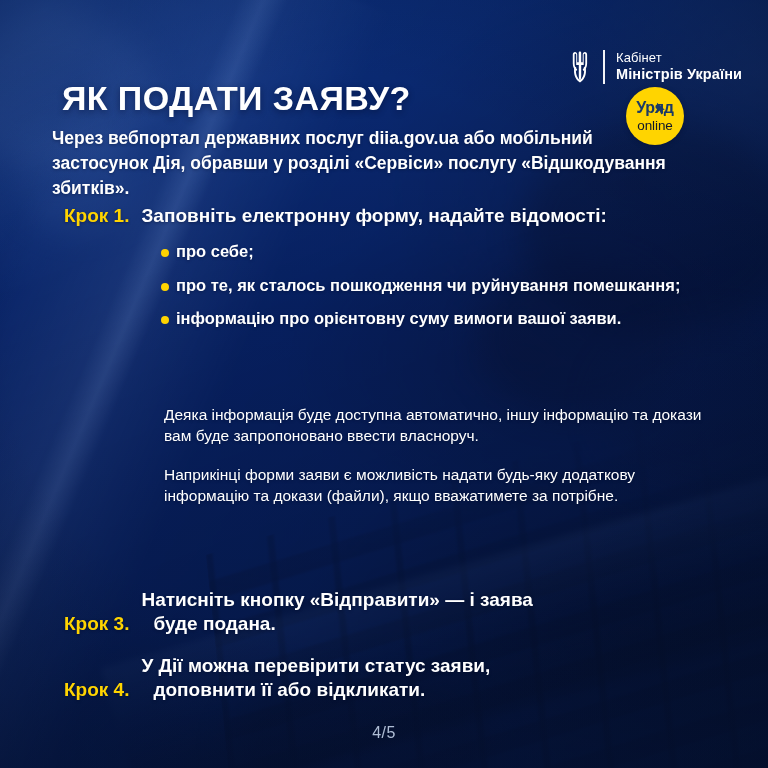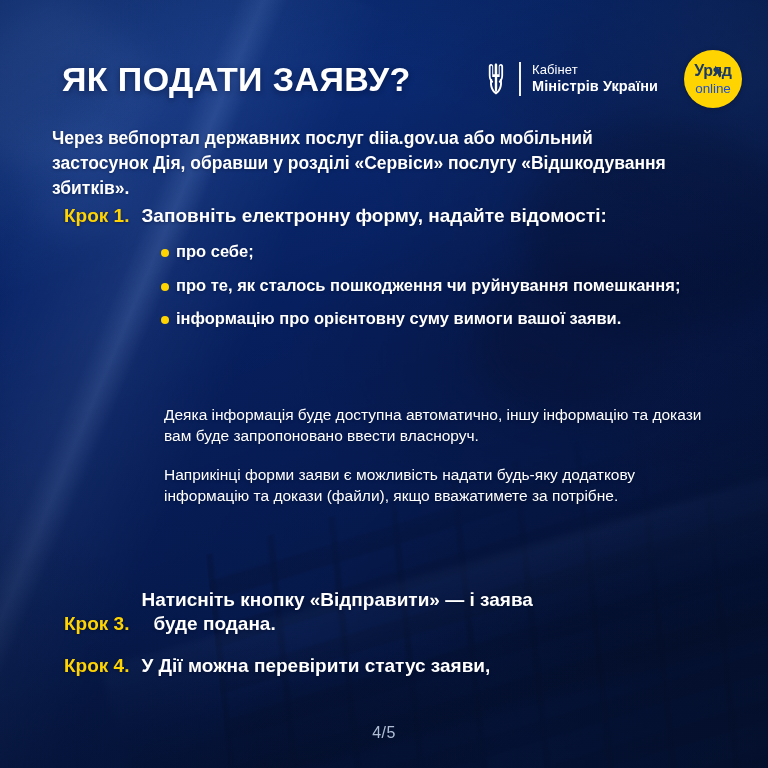--- a/index.html
+++ b/index.html
@@ -105,21 +105,21 @@
   }
   .title{
     color:#ffffff;
     font-size:34px;
     font-weight:bold;
     letter-spacing:.4px;
     line-height:1;
     text-shadow:0 2px 6px rgba(0,12,40,.45);
     white-space:nowrap;
   }
-  .brand{ display:flex; align-items:center; gap:26px; }
+  .brand{ display:flex; align-items:center; gap:3px;flex-direction:column; }
   .kmu{ display:flex; align-items:center; gap:11px; }
   .trident{ width:24px; height:34px; display:block; }
   .kmu-rule{ width:2px; height:34px; background:#ffffff; opacity:.95; }
   .kmu-text{
     color:#ffffff; line-height:1.14; letter-spacing:.1px;
   }
   .kmu-l1{ font-size:13px; font-weight:normal; }
   .kmu-l2{ font-size:14.5px; font-weight:bold; }
   .uryad{
     width:58px; height:58px; border-radius:50%;
@@ -127,21 +127,21 @@
     display:flex; flex-direction:column;
     align-items:center; justify-content:center;
     position:relative;
     box-shadow:0 1px 5px rgba(0,10,36,.35);
   }
   .uryad-top{
     color:#1b3a66; font-weight:bold; font-size:16px; line-height:1;
     letter-spacing:-.2px;
   }
   .uryad-bot{
-    color:#1d4ed8; font-size:13.5px; line-height:1; margin-top:3px;
+    color:#0f172a; font-size:13.5px; line-height:1; margin-top:3px;
     letter-spacing:-.1px; position:relative;
   }
   .uryad-cursor{
     position:absolute; left:50%; top:15px; margin-left:1px;
     width:11px; height:13px;
   }
 
   
   .intro{
     position:absolute; left:52px; top:126px; width:640px;
@@ -293,20 +293,21 @@
           <span class="ln">буде подана.</span>
         </span>
       </div>
     </div>
 
     <div class="step" id="step4">
       <div class="step-head">
         <span class="step-label">Крок 4.</span>
         <span class="step-title">
           <span class="ln">У Дії можна перевірити статус заяви,</span>
+          <span class="ln">доповнити її або відкликати.</span>
         </span>
       </div>
     </div>
 
     <div class="pager">4/5</div>
 
   </div>
 </div>
 
 </body></html>

